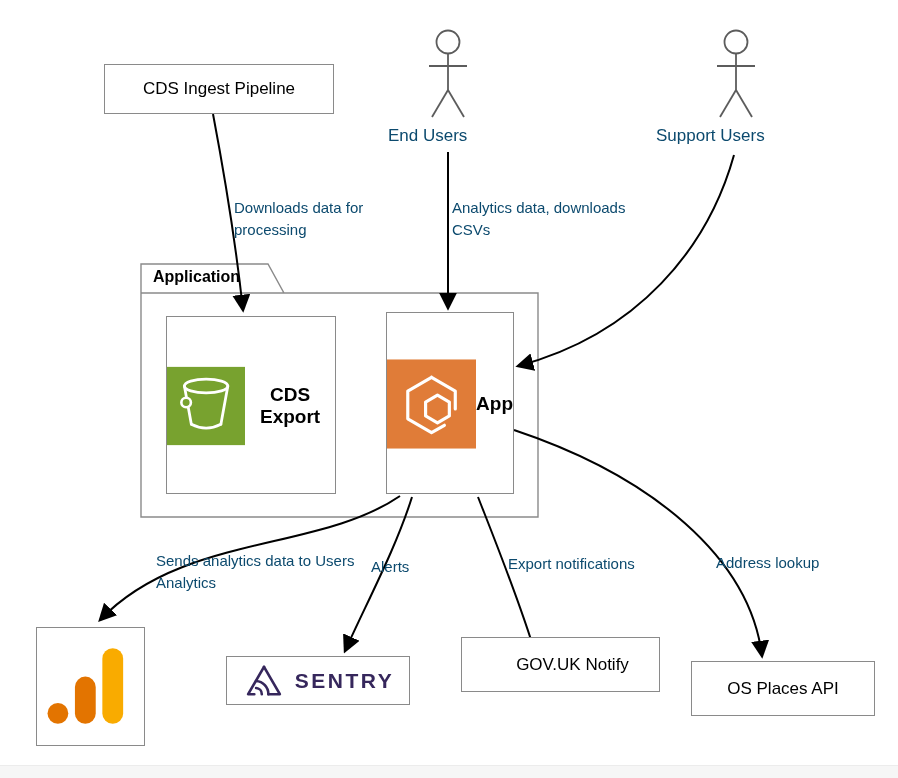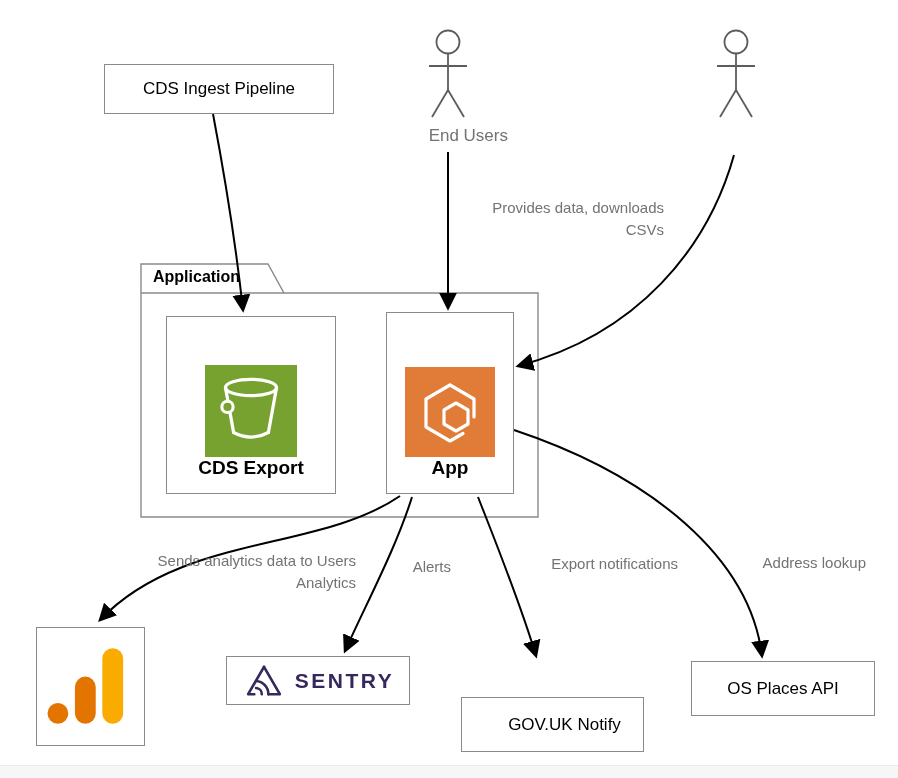--- a/index.html
+++ b/index.html
@@ -21,35 +21,35 @@
     border: 1px solid #8a8a8a;
     display: flex;
     align-items: center;
     justify-content: center;
     text-align: center;
   }
   .node-label { font-size: 17px; }
   .bold-label { font-weight: bold; font-size: 19px; }
 
   .icon-node {
-    flex-direction: column;
-    justify-content: flex-end;
+    flex-direction: row;
+    justify-content: space-between;
     padding: 15px 0 14px;
   }
 
   .group-title {
     position: absolute;
     font-weight: bold;
     font-size: 16px;
   }
 
   .actor-label, .edge-label {
     position: absolute;
-    text-align: right;
-    color: #737373;
+    text-align: left;
+    color: #0c4a6e;
   }
   .actor-label { font-size: 17px; }
   .edge-label { font-size: 15px; line-height: 21.5px; }
 
   .edge { stroke: #000; stroke-width: 2; fill: none; }
   .actor { stroke: #5c5c5c; stroke-width: 1.8; fill: none; }
   .folder { stroke: #8a8a8a; stroke-width: 1.4; fill: none; }
 
   .s3-bg { fill: var(--s3-green, #78a22f); }
   .app-bg { fill: var(--app-orange, #e07c38); }
@@ -111,20 +111,21 @@
     <path class="edge" marker-end="url(#arrow)" d="M478,497 C498,548 521,605 536,656"></path>
     <path class="edge" marker-end="url(#arrow)" d="M514,430 C652,476 750,558 762,656"></path>
   </svg>
 
   <div class="box" style="left:104px; top:64px; width:230px; height:50px;">
     <span class="node-label">CDS Ingest Pipeline</span>
   </div>
 
   <div class="actor-label" style="left:388px; top:126px; width:120px;">End Users</div>
 
+  <div class="actor-label" style="left:656px; top:126px; width:160px;">Support Users</div>
 
   <div class="group-title" style="left:153px; top:268px;">Application</div>
 
   <div class="box icon-node" style="left:166px; top:316px; width:170px; height:178px;">
     <svg width="92" height="92" viewBox="0 0 90 90">
       <rect class="s3-bg" x="0" y="0" width="90" height="90"></rect>
       <ellipse class="icon-stroke" cx="45" cy="22" rx="25" ry="8"></ellipse>
       <path class="icon-stroke" d="M20,22 L28,66"></path>
       <path class="icon-stroke" d="M70,22 L62,66"></path>
       <path class="icon-stroke" d="M28,66 Q45,75 62,66"></path>
@@ -153,30 +154,31 @@
   <div class="box" style="left:226px; top:656px; width:184px; height:49px; gap:9px;">
     <svg width="44" height="42" viewBox="0 0 50 44">
       <path class="sentry-stroke" d="M25,6 L43,37 L30,37"></path>
       <path class="sentry-stroke" d="M25,6 L7,37 L14,37"></path>
       <path class="sentry-stroke" d="M16,22 A15,15 0 0 1 30,37"></path>
       <path class="sentry-stroke" d="M16,30 A7,7 0 0 1 22.5,37"></path>
     </svg>
     <span class="sentry-wordmark">SENTRY</span>
   </div>
 
-  <div class="box" style="left:461px; top:697px; width:183px; height:55px;padding-left:24px;">
+  <div class="box" style="left:461px; top:637px; width:199px; height:55px;padding-left:24px;">
     <span class="node-label">GOV.UK Notify</span>
   </div>
 
   <div class="box" style="left:691px; top:661px; width:184px; height:55px;">
     <span class="node-label">OS Places API</span>
   </div>
 
+  <div class="edge-label" style="left:234px; top:197px; width:175px;">Downloads data for processing</div>
 
-  <div class="edge-label" style="left:452px; top:197px; width:212px;">Provides data, downloads CSVs</div>
+  <div class="edge-label" style="left:452px; top:197px; width:212px;">Analytics data, downloads CSVs</div>
 
 
   <div class="edge-label" style="left:156px; top:550px; width:200px;">Sends analytics data to Users Analytics</div>
 
   <div class="edge-label" style="left:371px; top:556px; width:80px;">Alerts</div>
 
   <div class="edge-label" style="left:508px; top:553px; width:170px;">Export notifications</div>
 
   <div class="edge-label" style="left:716px; top:552px; width:150px;">Address lookup</div>
 

